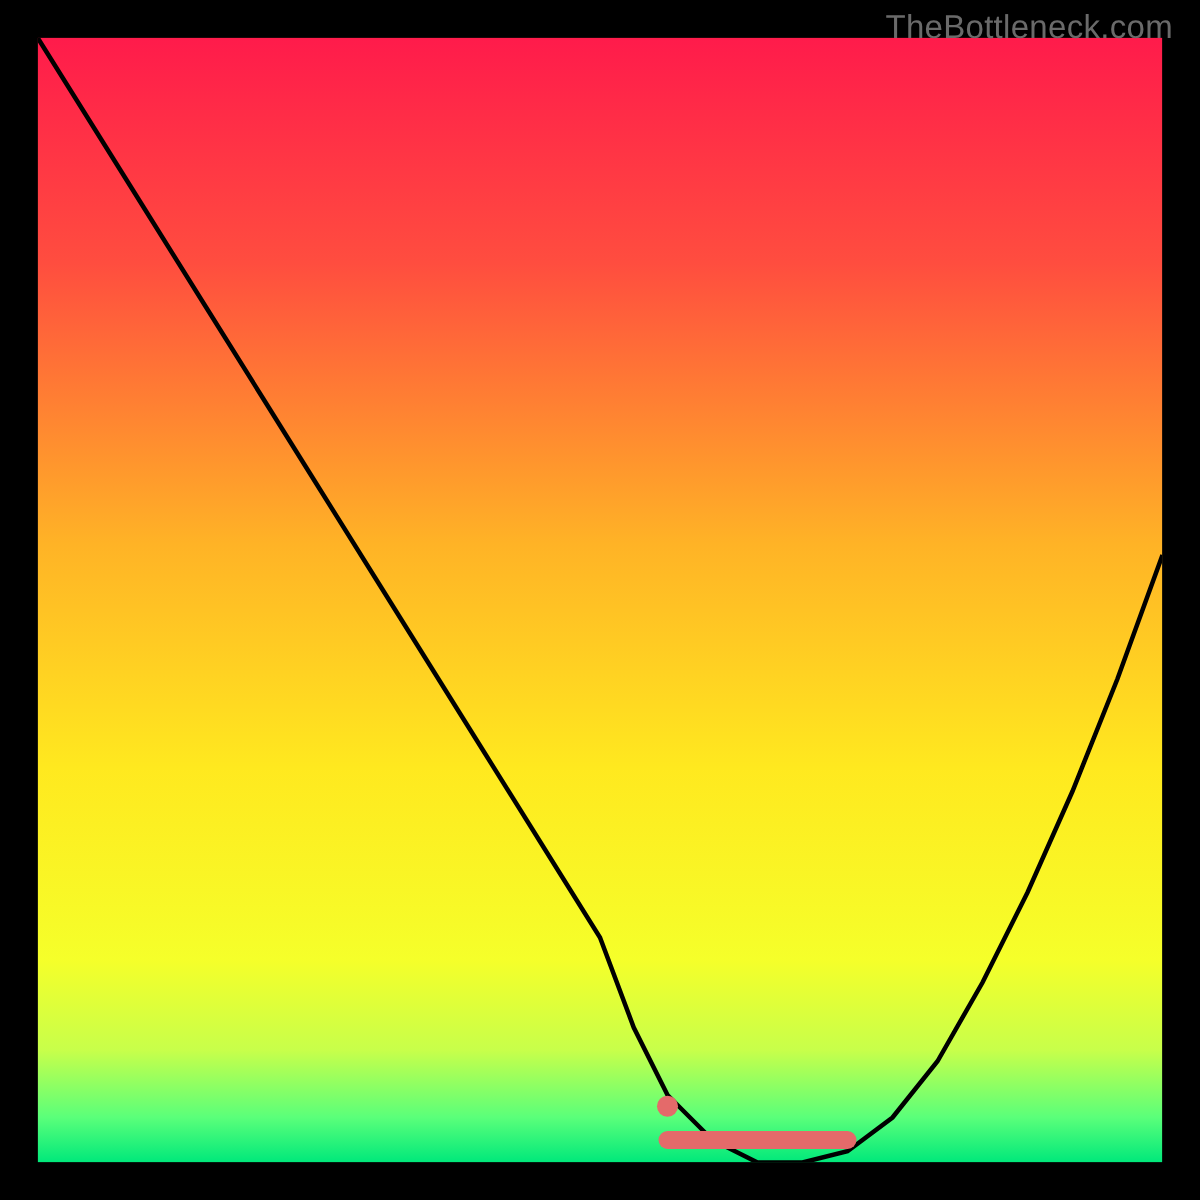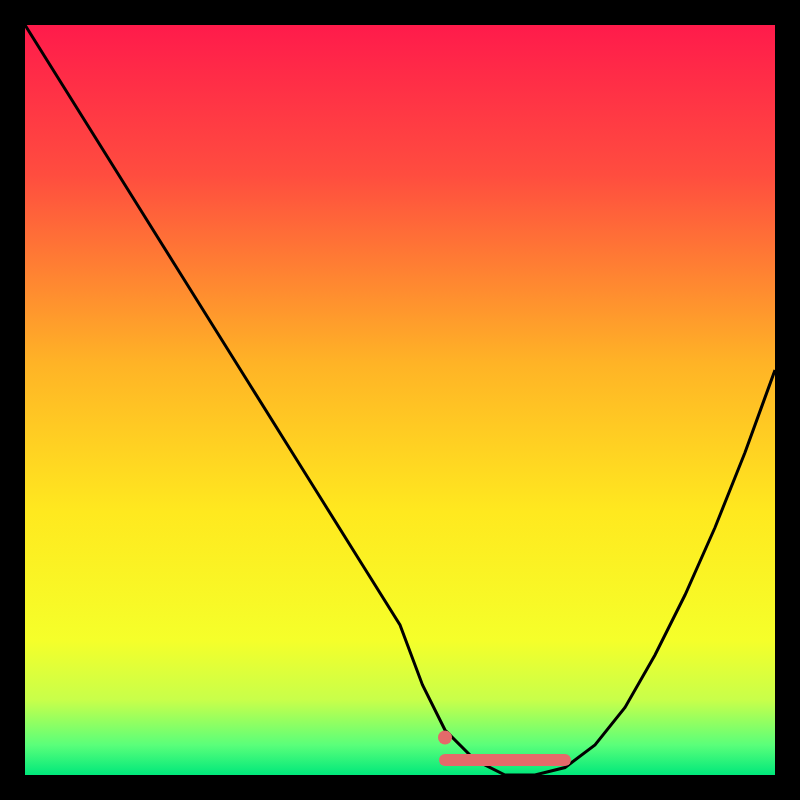--- a/index.html
+++ b/index.html
@@ -7,20 +7,21 @@
   .outer { position: absolute; top: 0; left: 0; width: 800px; height: 800px; background: #000; }
   .plot-area { position: absolute; top: 25px; left: 25px; width: 750px; height: 750px; overflow: hidden; }
   .bg-gradient { position: absolute; top: 0; left: 0; width: 100%; height: 100%; }
   .watermark { position: absolute; top: 5px; right: 18px; color: #6a6a6a; font-size: 22px; font-weight: 500; letter-spacing: 0.2px; z-index: 5; }
   svg.curve { position: absolute; top: 0; left: 0; width: 100%; height: 100%; z-index: 1; }
 </style>
 </head>
 <body>
 
 <div class="outer">
+  <div class="watermark">TheBottleneck.com</div>
   <div class="plot-area">
     <svg class="bg-gradient" viewBox="0 0 750 750" preserveAspectRatio="none">
       <defs>
         <linearGradient id="bgGrad" x1="0" y1="0" x2="0" y2="1">
             <stop offset="0%" stop-color="#ff1b4b"></stop>
             <stop offset="20%" stop-color="#ff4d3f"></stop>
             <stop offset="45%" stop-color="#ffb326"></stop>
             <stop offset="65%" stop-color="#ffe91f"></stop>
             <stop offset="82%" stop-color="#f5ff2a"></stop>
             <stop offset="90%" stop-color="#c8ff4a"></stop>

